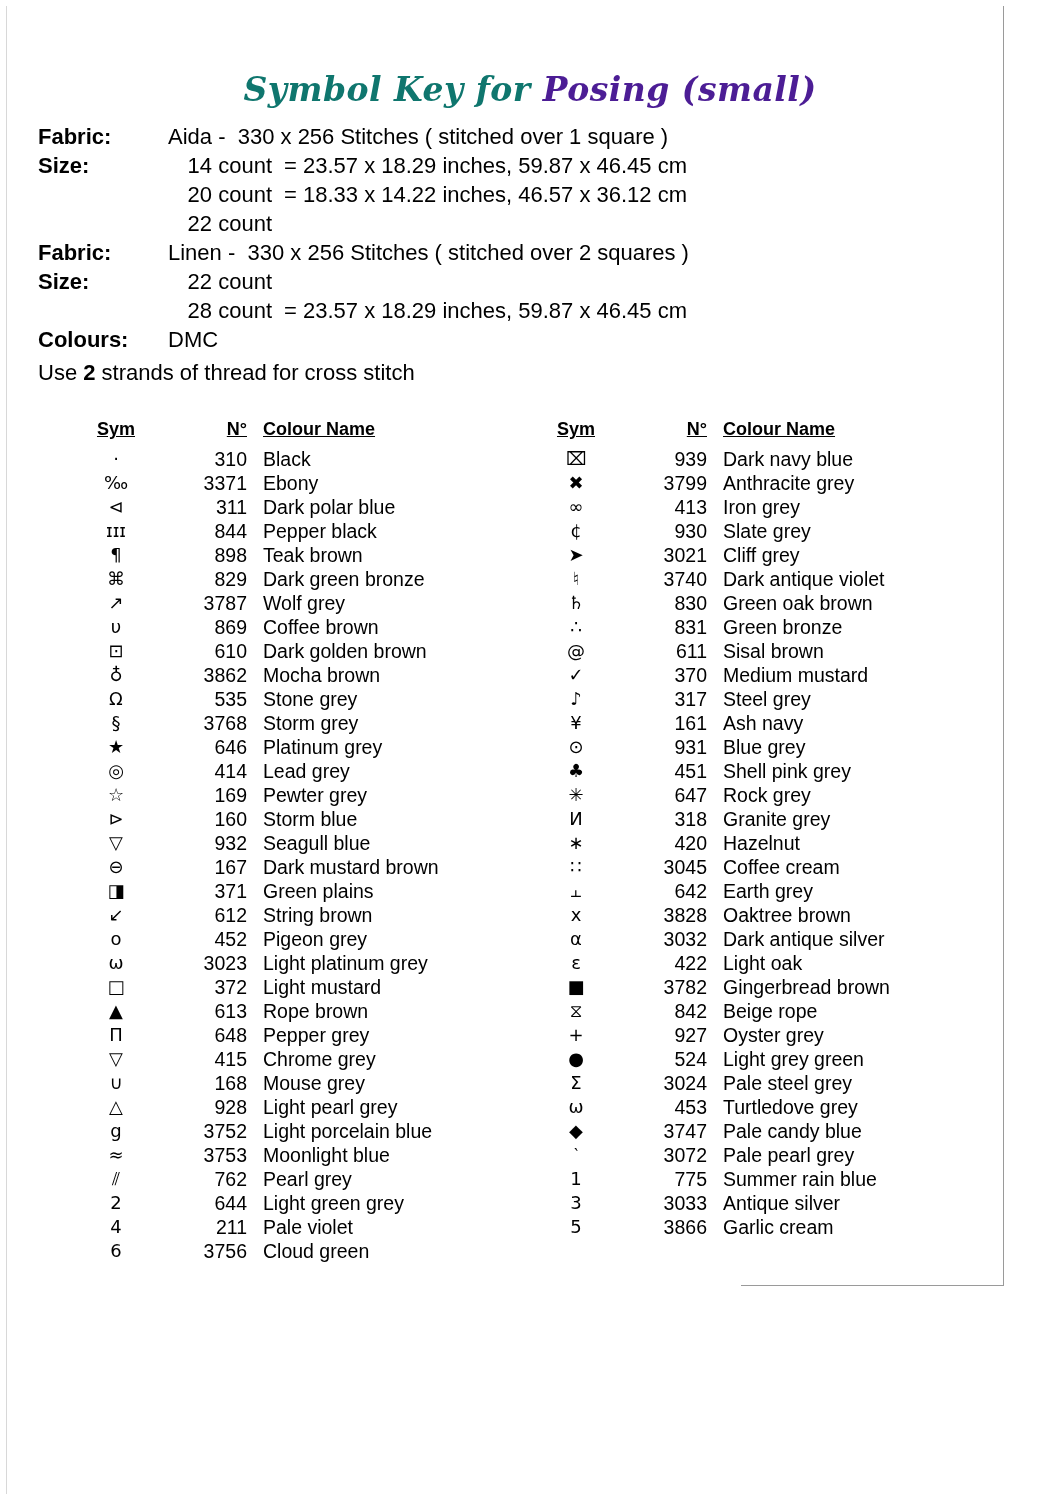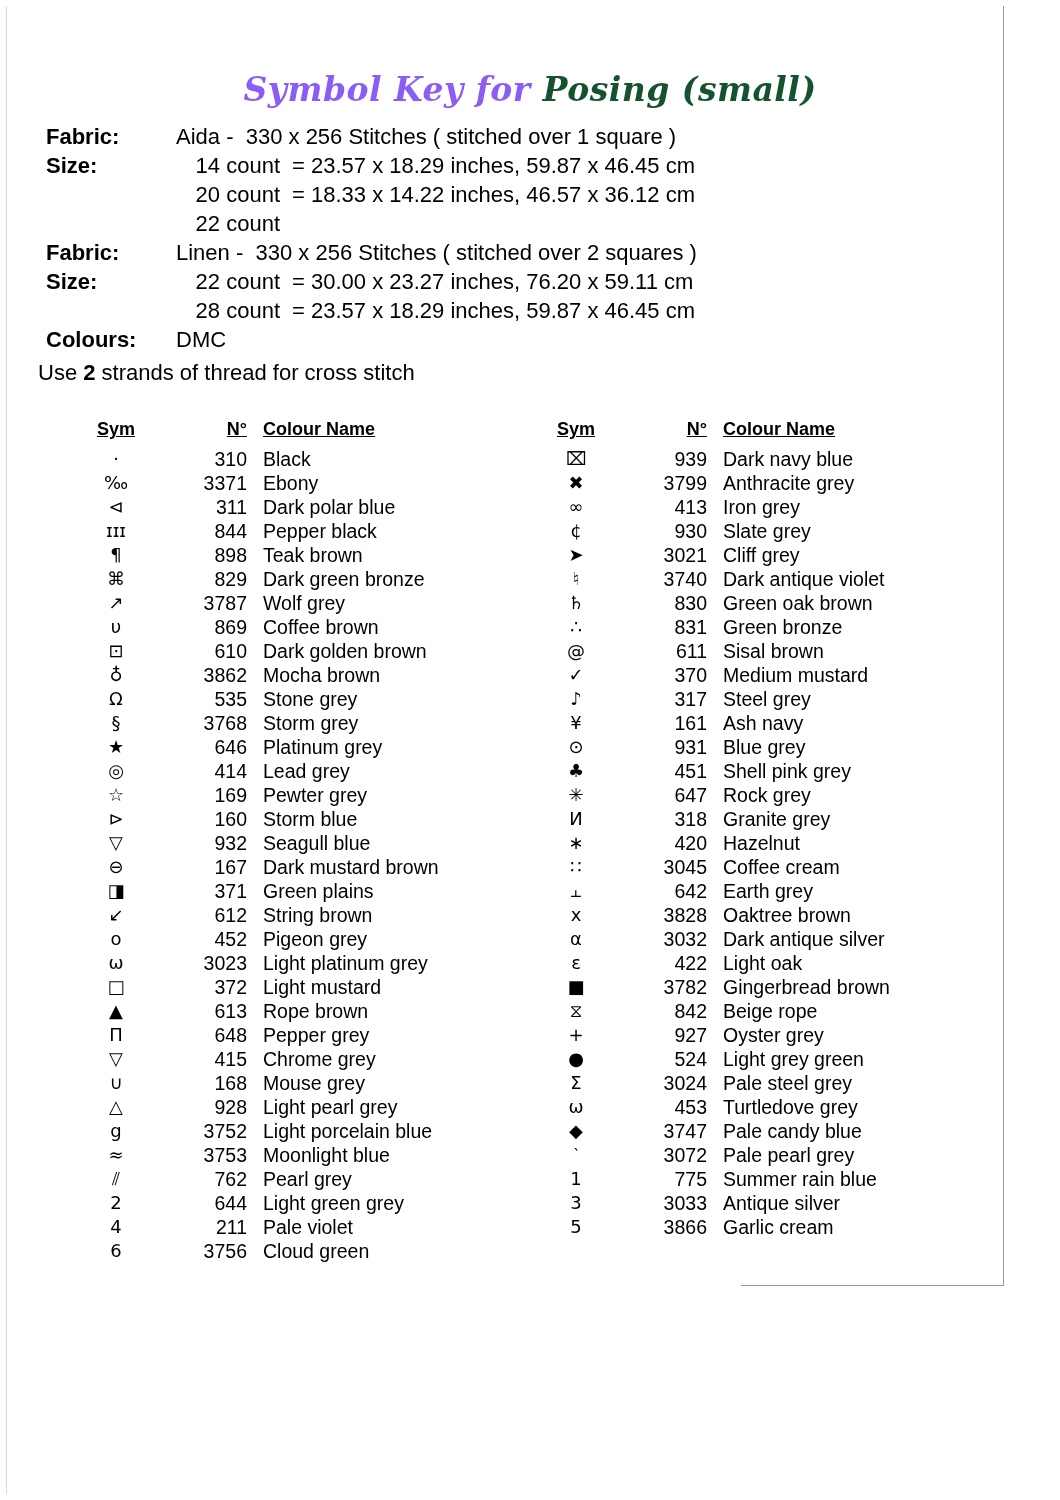--- a/index.html
+++ b/index.html
@@ -46,36 +46,35 @@
     position: absolute;
     left: 0; top: 70px;
     width: 1060px;
     text-align: center;
     font-family: "DejaVu Serif", serif;
     font-style: italic;
     font-weight: bold;
     font-size: 33px;
     letter-spacing: 0.5px;
   }
-  .title .t-main { color: #8b5cf6; }
-  .title .t-design { color: #14532d; }
+  .title .t-main { color: #0f766e; }
+  .title .t-design { color: #4c1d95; }
 
   .meta {
     position: absolute;
     left: 38px;
     top: 122px;
     width: 960px;
     font-size: 22px;
     line-height: 29px;
   }
   .meta-row {
     display: flex;
     align-items: baseline;
     height: 29px;
-    margin-left: 8px;
   }
   .meta-label {
     font-weight: bold;
     width: 130px;
     flex: 0 0 130px;
   }
   .meta-count {
     width: 104px;
     flex: 0 0 104px;
     text-align: right;
@@ -175,21 +174,20 @@
       <div class="meta-indent"></div>
       <div class="meta-count">22 count</div>
     </div>
     <div class="meta-row">
       <div class="meta-label">Fabric:</div>
       <div class="meta-val">Linen -  330 x 256 Stitches ( stitched over 2 squares )</div>
     </div>
     <div class="meta-row">
       <div class="meta-label">Size:</div>
       <div class="meta-count">22 count</div>
-      <div class="meta-val">= 30.00 x 23.27 inches, 76.20 x 59.11 cm</div>
     </div>
     <div class="meta-row">
       <div class="meta-indent"></div>
       <div class="meta-count">28 count</div>
       <div class="meta-val">= 23.57 x 18.29 inches, 59.87 x 46.45 cm</div>
     </div>
     <div class="meta-row">
       <div class="meta-label">Colours:</div>
       <div class="meta-val">DMC</div>
     </div>

